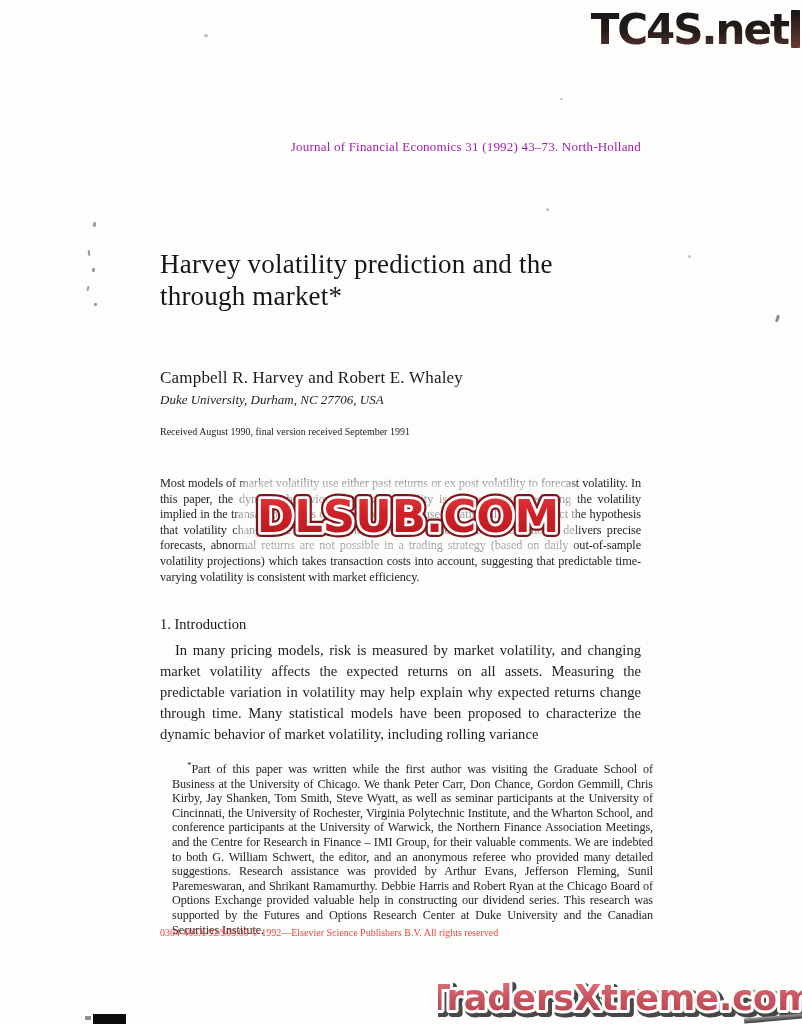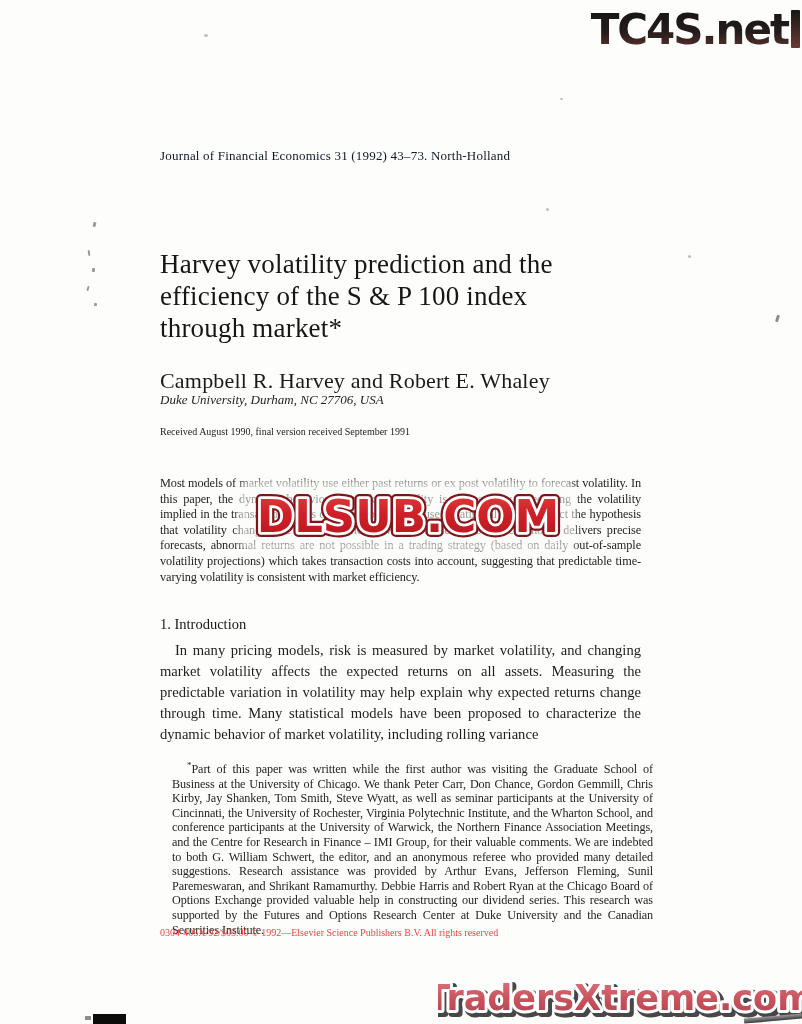--- a/index.html
+++ b/index.html
@@ -4,23 +4,23 @@
 <style>
   html,body{margin:0;padding:0;}
   body{
     width:802px;height:1024px;position:relative;overflow:hidden;
     background:#fdfdfb;
     font-family:"Liberation Serif", serif;
     color:#1e1e1e;
   }
   .abs{position:absolute;}
   .col{left:160px;width:481px;}
-  .journal-line{top:148px;font-size:13px;letter-spacing:.2px;color:#0f172a;}
+  .journal-line{top:139px;font-size:13px;letter-spacing:.2px;color:#a21caf;text-align:right;}
   .title{top:248px;font-size:27px;line-height:32px;letter-spacing:.2px;color:#161616;}
-  .authors{top:368px;font-size:22px;letter-spacing:.2px;color:#1a1a1a;}
+  .authors{top:368px;font-size:17px;letter-spacing:.2px;color:#1a1a1a;}
   .affiliation{top:392px;font-size:13px;font-style:italic;color:#222;}
   .received{top:426px;font-size:10px;color:#222;}
   .abstract{top:476px;font-size:12.3px;line-height:15.6px;text-align:justify;letter-spacing:-.1px;color:#242424;}
   .heading{top:616px;font-size:14.5px;font-weight:normal;color:#161616;}
   .intro{top:640px;font-size:14.6px;line-height:21px;text-align:justify;text-indent:15px;color:#1e1e1e;margin:0;}
   .footnote{top:746px;font-size:12.2px;line-height:14.6px;text-align:justify;text-indent:15px;letter-spacing:-.1px;color:#242424;margin:12px;}
   .footnote sup{font-size:9px;}
   .copyright{top:927px;font-size:10px;color:#ef4444;}
 
   
@@ -40,21 +40,20 @@
   .streak-br{left:744px;top:1016px;width:60px;height:5px;background:linear-gradient(#9a9a9a,#3a3a3a);transform:rotate(-5deg);}
   .speck{background:#bdbdbd;border-radius:50%;}
 </style>
 </head>
 <body>
 
 <div class="abs col journal-line">Journal of Financial Economics 31 (1992) 43–73. North-Holland</div>
 
 <div class="abs col title">
   <div>Harvey volatility prediction and the</div>
-  <div>efficiency of the S &amp; P 100 index</div>
   <div>through market*</div>
 </div>
 
 <div class="abs col authors">Campbell R. Harvey and Robert E. Whaley</div>
 <div class="abs col affiliation">Duke University, Durham, NC 27706, USA</div>
 <div class="abs col received">Received August 1990, final version received September 1991</div>
 
 <div class="abs col abstract">Most models of market volatility use either past returns or ex post volatility to forecast volatility. In this paper, the dynamic behavior of market volatility is assessed by forecasting the volatility implied in the transaction prices of index options. We use a statistical test and reject the hypothesis that volatility changes are unpredictable. However, while our statistical model delivers precise forecasts, abnormal returns are not possible in a trading strategy (based on daily out-of-sample volatility projections) which takes transaction costs into account, suggesting that predictable time-varying volatility is consistent with market efficiency.</div>
 
 <div class="abs col heading">1. Introduction</div>

